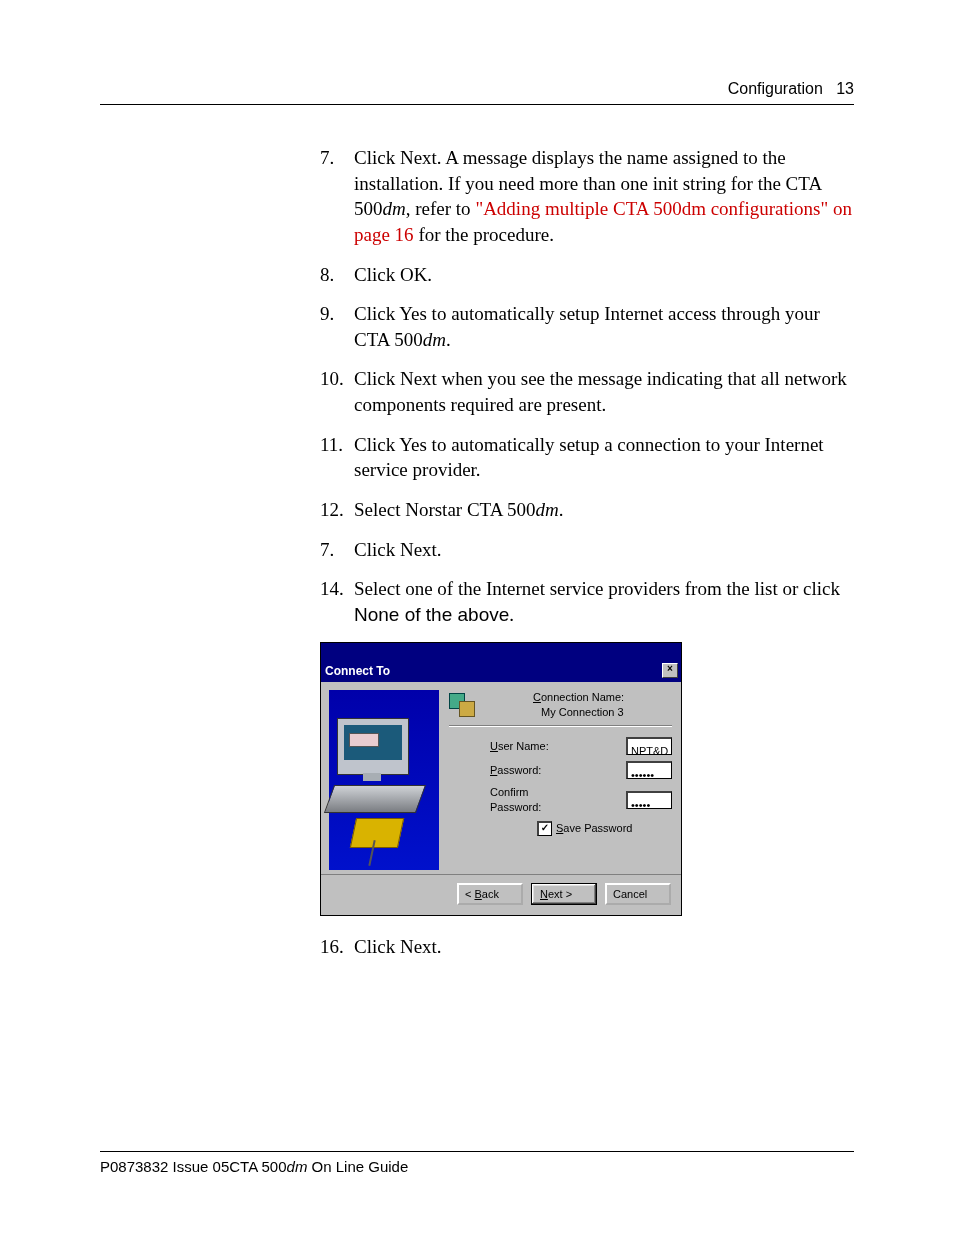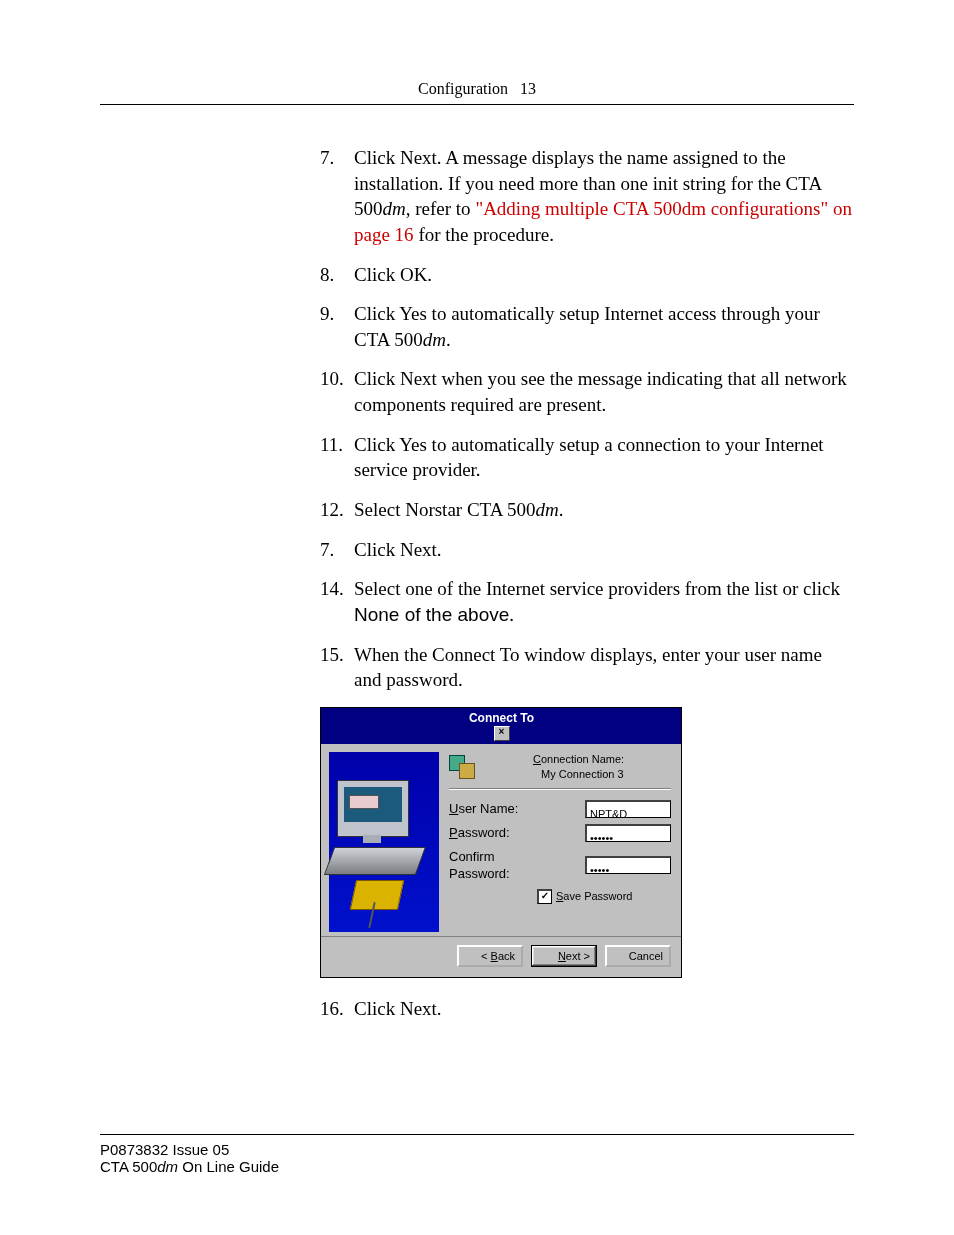--- a/index.html
+++ b/index.html
@@ -16,22 +16,22 @@
   .page {
     padding: 80px 100px 0 100px;
     box-sizing: border-box;
     height: 100%;
     position: relative;
   }
   .header-line {
     border-bottom: 1.5px solid #000;
     position: relative;
     padding-bottom: 6px;
-    text-align: center;
-    font-family: Liberation Serif, serif;
+    text-align: right;
+    font-family: Liberation Sans, sans-serif;
     font-size: 16px;
   }
   .content {
     margin-left: 220px;
     margin-top: 40px;
     font-size: 19px;
     line-height: 1.35;
   }
   ol.steps {
     list-style: none;
@@ -67,23 +67,22 @@
     font-size: 11px;
     background: #c0c0c0;
   }
   .titlebar {
     background: #000080;
     color: #fff;
     font-weight: bold;
     display: flex;
     justify-content: space-between;
     align-items: center;
-    padding: 2px 3px 3px 4px;
+    padding: 20px 3px 3px 4px;
     font-size: 12px;
-    flex-direction: column;
   }
   .close-btn {
     width: 14px;
     height: 13px;
     background: #c0c0c0;
     border: 1px solid #fff;
     border-right-color: #404040;
     border-bottom-color: #404040;
     text-align: center;
     line-height: 10px;
@@ -179,21 +178,22 @@
     margin-left: 8px;
   }
   .hr {
     border: none;
     border-top: 1px solid #808080;
     border-bottom: 1px solid #fff;
     margin: 6px 0 10px 0;
   }
   .label {
     width: 88px;
-    font-size: 13px;
+    font-size: 11px;
+    margin-left: 41px;
   }
   .input {
     flex: 1;
     height: 18px;
     background: #fff;
     border: 1px solid #000;
     border-top: 2px solid #404040;
     border-left: 2px solid #404040;
     padding: 4px 3px;
     font-family: inherit;
@@ -226,39 +226,38 @@
     padding: 8px 10px 10px 10px;
   }
   .btn {
     min-width: 66px;
     height: 22px;
     background: #c0c0c0;
     border: 2px outset #fff;
     font-family: inherit;
     font-size: 11px;
     padding: 0 6px;
-    text-align: right;
+    text-align: left;
   }
   .btn.default {
     border: 1px solid #000;
     box-shadow: inset -1px -1px #404040, inset 1px 1px #fff, inset -2px -2px #808080, inset 2px 2px #dfdfdf;
     padding-left: 8px;
   }
   .u { text-decoration: underline; }
   .footer {
     position: absolute;
     bottom: 60px;
     left: 100px;
     right: 100px;
     border-top: 1.5px solid #000;
     padding-top: 6px;
     font-family: "Arial Narrow", Arial, sans-serif;
     font-size: 15px;
     display: flex;
-    flex-direction: column;
   }
   .step16 {
     margin-top: 18px;
     font-size: 19px;
     display: flex;
   }
 </style>
 </head>
 <body>
 
@@ -301,24 +300,20 @@
       </li>
       <li>
         <span class="num">7.</span>
         <span class="txt">Click Next.</span>
       </li>
       <li>
         <span class="num">14.</span>
         <span class="txt">
           <span>Select one of the Internet service providers from the list or click </span><span class="narrow">None of the above</span><span>.</span>
         </span>
-      </li>
-      <li>
-        <span class="num">15.</span>
-        <span class="txt">When the Connect To window displays, enter your user name and password.</span>
       </li>
     </ol>
 
     <div class="dialog">
       <div class="titlebar">
         <span>Connect To</span>
         <span class="close-btn">×</span>
       </div>
       <div class="dialog-body">
         <div class="sideimg">

